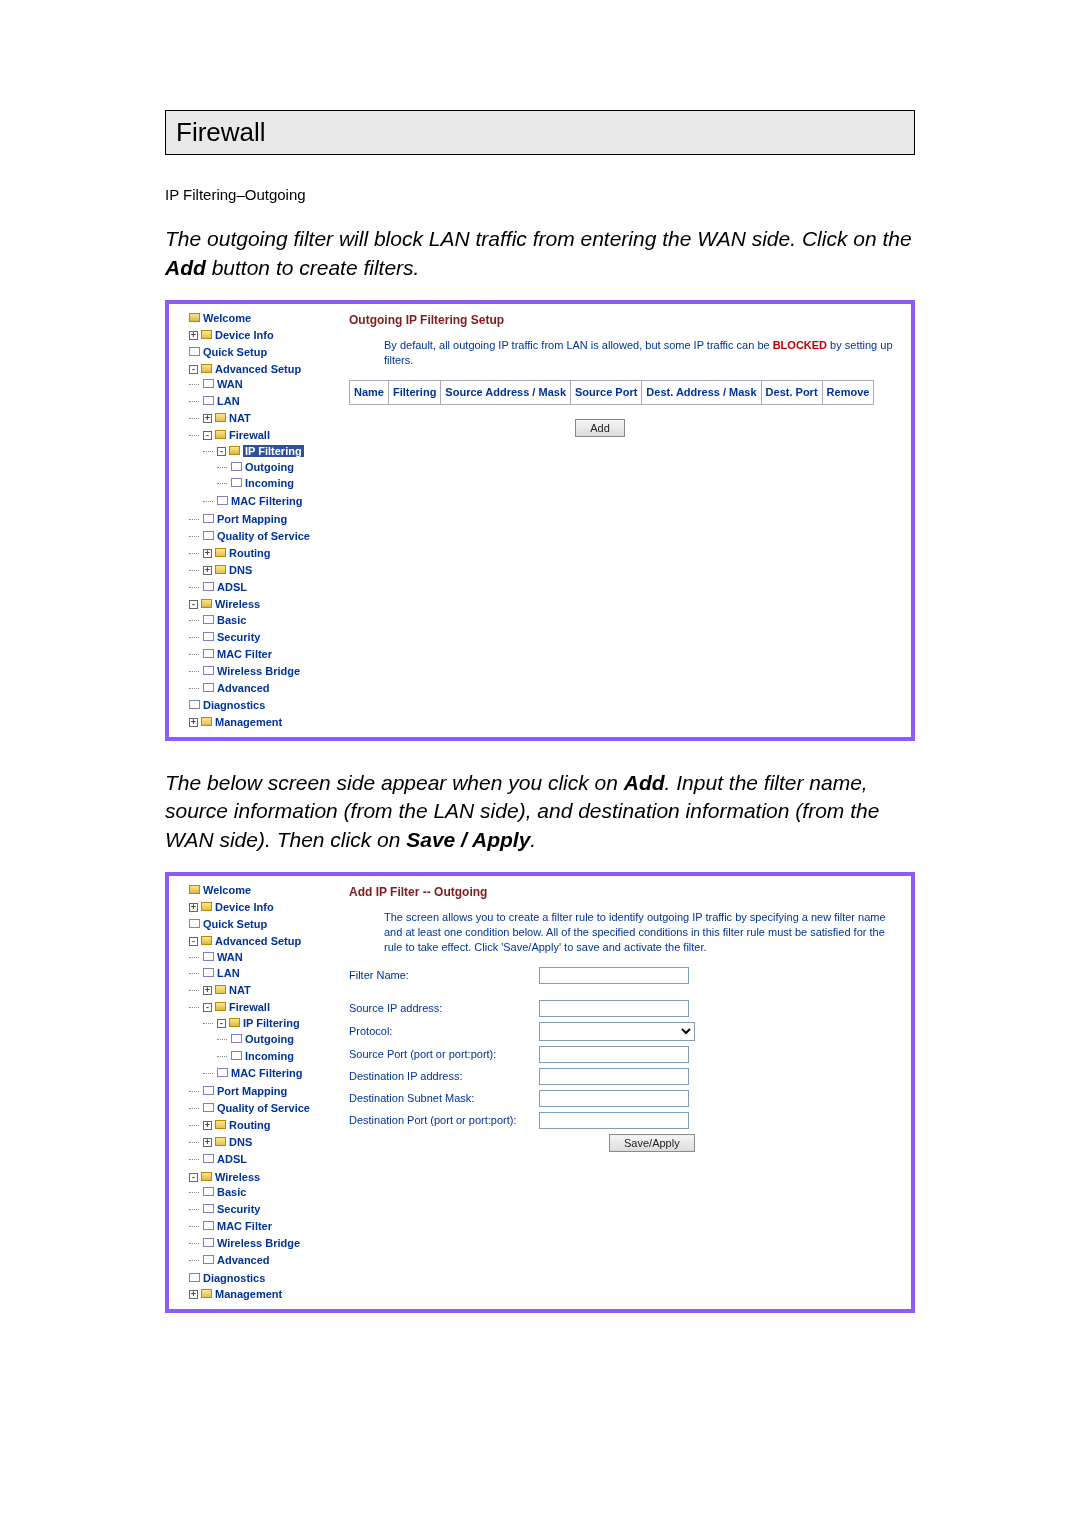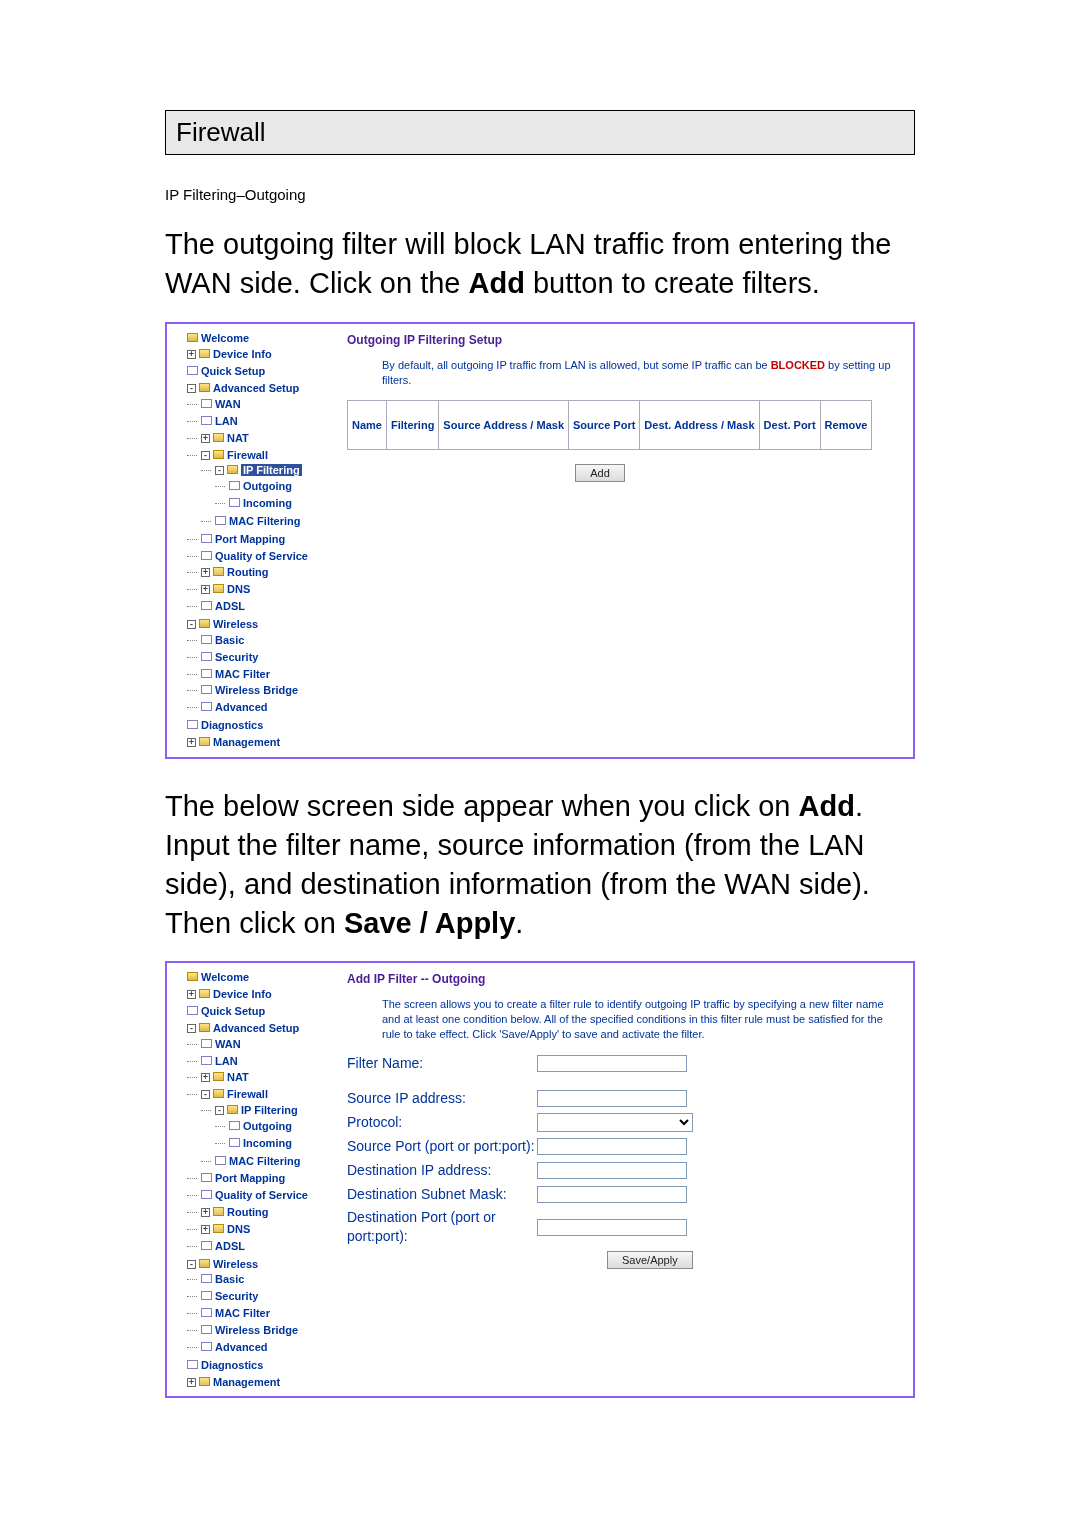--- a/index.html
+++ b/index.html
@@ -18,28 +18,29 @@
     background: #e8e8e8;
     padding: 4px 10px;
     font-size: 26px;
     margin-bottom: 30px;
   }
   .sub-heading {
     font-size: 15px;
     margin-bottom: 20px;
   }
   .para {
-    font-size: 29px;
+    font-size: 21px;
     margin-bottom: 18px;
+    font-style: italic;
   }
   .para b { font-weight: bold; }
 
   
   .panel {
-    border: 2px solid #8b5cf6;
+    border: 4px solid #8b5cf6;
     display: flex;
     font-size: 11px;
     font-family: Verdana, Arial, sans-serif;
     margin: 14px 0 28px 0;
     background: #fff;
     width: 100%;
   }
   .panel .tree {
     width: 160px;
     flex: 0 0 160px;
@@ -91,41 +92,41 @@
   .ico.folder-open { background: linear-gradient(#ffe680,#d9b84d); border:1px solid #b88a00; }
   .ico.folder      { background: linear-gradient(#ffe680,#e0c060); border:1px solid #b88a00; }
   .ico.page        { background: #fff; border:1px solid #8080c0; }
   .tree li.selected > .lbl {
     background: #2f4f9f;
     color: #fff;
     padding: 0 2px;
   }
 
   
-  .content .ct-title { color: #4c1d95; font-weight: bold; font-size: 12px; margin-bottom: 10px; }
+  .content .ct-title { color: #7f1d1d; font-weight: bold; font-size: 12px; margin-bottom: 10px; }
   .content .ct-desc  { color: #003399; font-weight: normal; font-size: 11px; margin-bottom: 12px; margin-left: 35px; }
   .content .ct-desc .blocked-word { color: #c00000; font-weight: bold; }
 
   
   table.out-table { border-collapse: collapse; font-size: 11px; color:#003399; }
-  table.out-table th { border: 1px solid #aab; padding: 17px 4px; font-weight: bold; white-space: nowrap; }
+  table.out-table th { border: 1px solid #aab; padding: 4px 4px; font-weight: bold; white-space: nowrap; }
   .add-btn-wrap { text-align: center; margin-top: 14px; padding-right: 50px; }
   .winbtn {
     background: linear-gradient(#f6f6f6,#dcdcdc);
     border: 1px solid #8a8a8a;
     padding: 2px 14px;
     font-size: 11px;
     font-family: inherit;
     color: #222;
     cursor: pointer;
   }
 
   
   .field-row { display: flex; align-items: center; margin: 5px 0; }
-  .field-row label { color: #003399; width: 190px; font-size: 14px; }
+  .field-row label { color: #003399; width: 190px; font-size: 11px; }
   .field-row .inp {
     border: 1px solid #7f9db9; height: 17px;
     width: 150px; font-size: 11px; padding: 0 3px;
     background: #fff;
   }
   .field-row select.inp { height: 19px; width: 156px; }
   .save-wrap { margin-top: 4px; padding-left: 260px; }
 </style>
 </head>
 <body>

